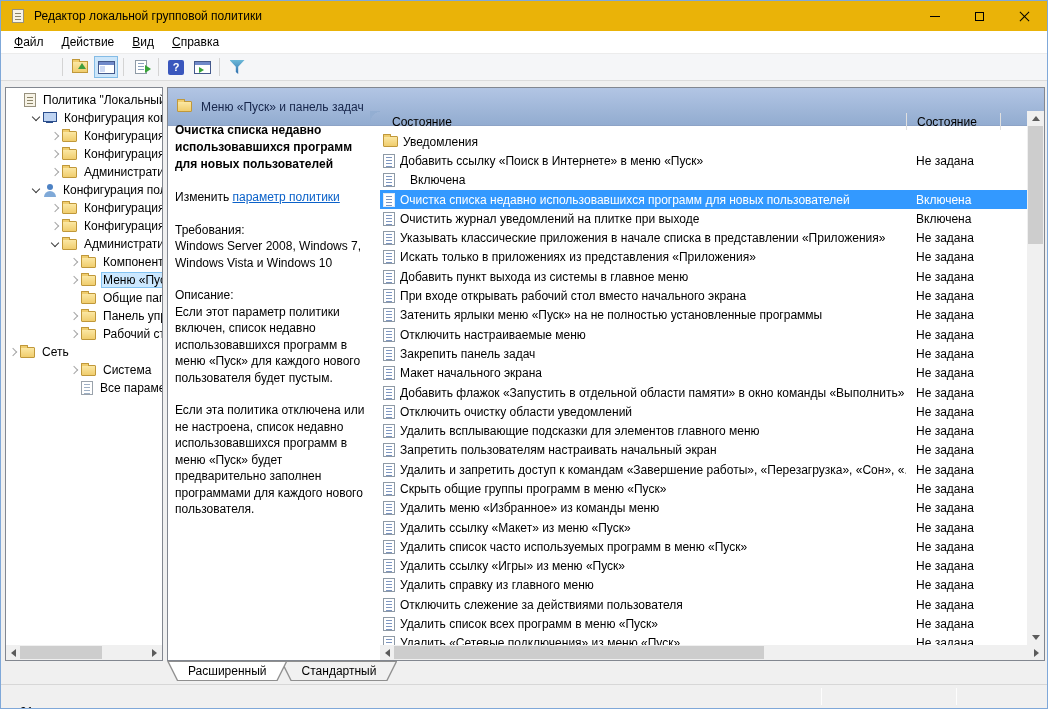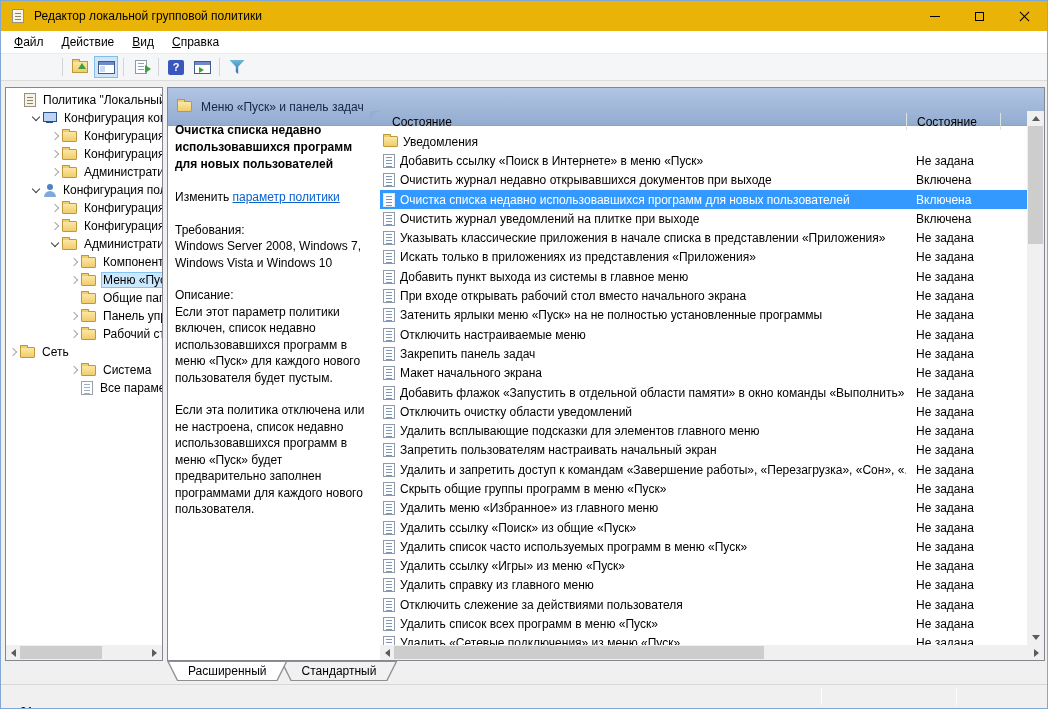--- a/index.html
+++ b/index.html
@@ -312,21 +312,20 @@
             <span class="ltail"></span>
           </div>
           <div class="lrow">
             <span class="ic licon ic-policy"></span>
             <span class="llabel">Добавить ссылку «Поиск в Интернете» в меню «Пуск»</span>
             <span class="lstate">Не задана</span>
             <span class="ltail"></span>
           </div>
           <div class="lrow">
             <span class="ic licon ic-policy"></span>
-            <span class="llabel">Очистить журнал недавно открывавшихся документов при выходе</span>
             <span class="lstate">Включена</span>
             <span class="ltail"></span>
           </div>
           <div class="lrow selected">
             <span class="ic licon ic-policy"></span>
             <span class="llabel">Очистка списка недавно использовавшихся программ для новых пользователей</span>
             <span class="lstate">Включена</span>
             <span class="ltail"></span>
           </div>
           <div class="lrow">
@@ -414,27 +413,27 @@
             <span class="ltail"></span>
           </div>
           <div class="lrow">
             <span class="ic licon ic-policy"></span>
             <span class="llabel">Скрыть общие группы программ в меню «Пуск»</span>
             <span class="lstate">Не задана</span>
             <span class="ltail"></span>
           </div>
           <div class="lrow">
             <span class="ic licon ic-policy"></span>
-            <span class="llabel">Удалить меню «Избранное» из главного меню</span>
-            <span class="lstate">Не задана</span>
-            <span class="ltail"></span>
-          </div>
-          <div class="lrow">
-            <span class="ic licon ic-policy"></span>
-            <span class="llabel">Удалить ссылку «Поиск» из общие «Пуск»</span>
+            <span class="llabel">Удалить меню «Избранное» из команды меню</span>
+            <span class="lstate">Не задана</span>
+            <span class="ltail"></span>
+          </div>
+          <div class="lrow">
+            <span class="ic licon ic-policy"></span>
+            <span class="llabel">Удалить ссылку «Макет» из меню «Пуск»</span>
             <span class="lstate">Не задана</span>
             <span class="ltail"></span>
           </div>
           <div class="lrow">
             <span class="ic licon ic-policy"></span>
             <span class="llabel">Удалить список часто используемых программ в меню «Пуск»</span>
             <span class="lstate">Не задана</span>
             <span class="ltail"></span>
           </div>
           <div class="lrow">

